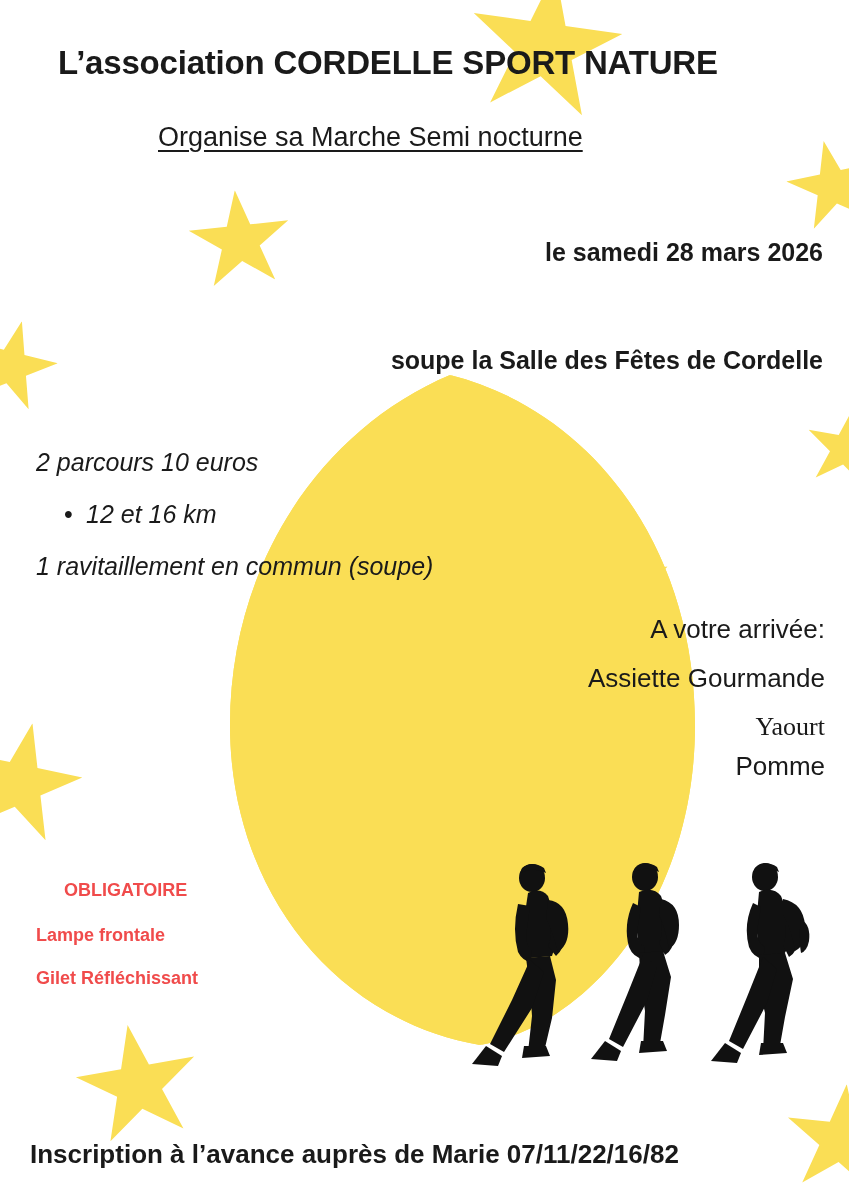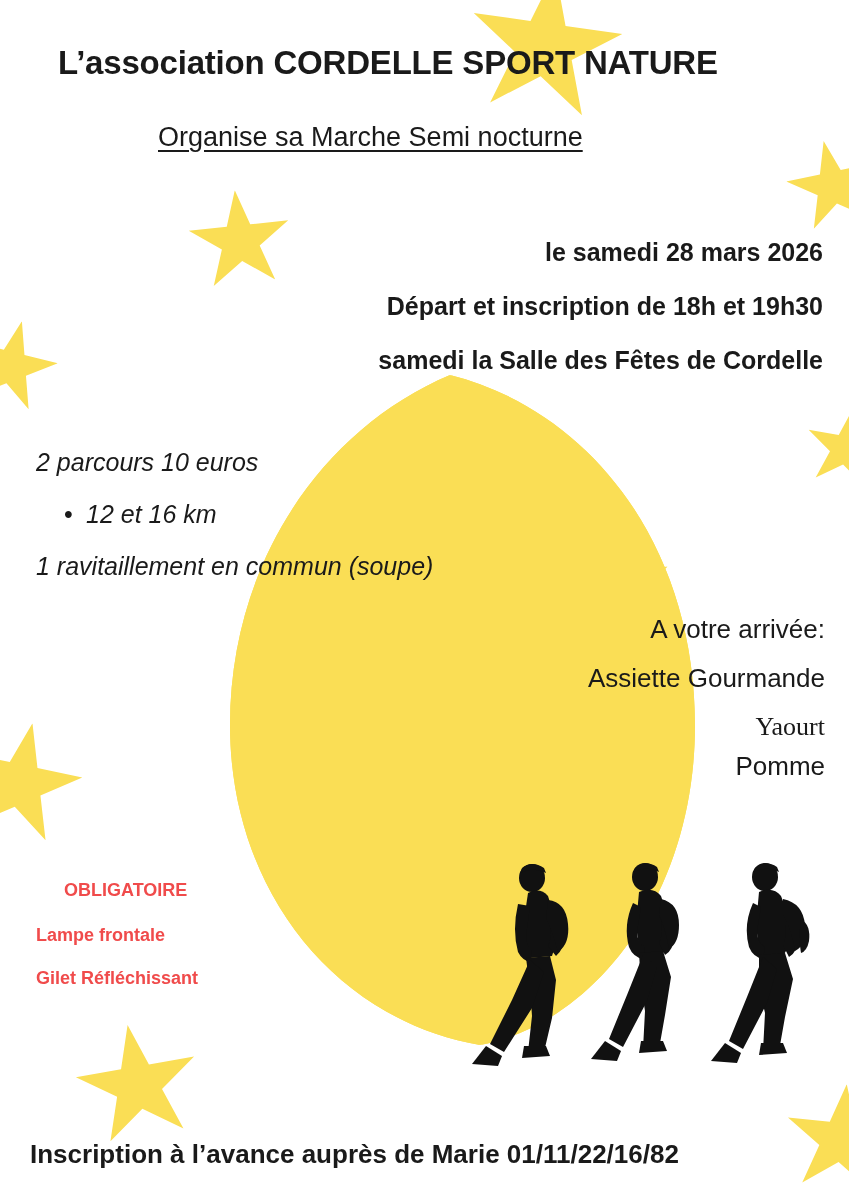--- a/index.html
+++ b/index.html
@@ -212,31 +212,30 @@
     </svg>
   </div>
 
   <div class="content">
 
     <div class="line title"><span class="thin">L’association </span><span>CORDELLE SPORT NATURE</span></div>
 
     <div class="line subtitle">Organise sa Marche Semi nocturne</div>
 
     <div class="line when when-1">le samedi 28 mars 2026</div>
-    <div class="line when when-2">Départ et inscription de 18h et 19h30</div>
-    <div class="line when when-3">samedi la Salle des Fêtes de Cordelle</div>
+    <div class="line when when-3">soupe la Salle des Fêtes de Cordelle</div>
 
     <div class="line course course-1">2 parcours  10 euros</div>
     <div class="line course-bullet"><span class="dot">•</span><span>12 et 16 km</span></div>
     <div class="line course course-2">1 ravitaillement en commun (soupe)</div>
 
     <div class="line arrival arr-2">Assiette Gourmande</div>
     <div class="line arrival arr-1">A votre arrivée:</div>
     <div class="line arrival arr-3">Yaourt</div>
     <div class="line arrival arr-4">Pomme</div>
 
     <div class="line oblig ob-0">OBLIGATOIRE</div>
     <div class="line oblig ob-1">Lampe frontale</div>
     <div class="line oblig ob-2">Gilet Réfléchissant</div>
 
-    <div class="line footer">Inscription à l’avance auprès de Marie 01/11/22/16/82</div>
+    <div class="line footer">Inscription à l’avance auprès de Marie 07/11/22/16/82</div>
   </div>
 </div>
 
 </body></html>

